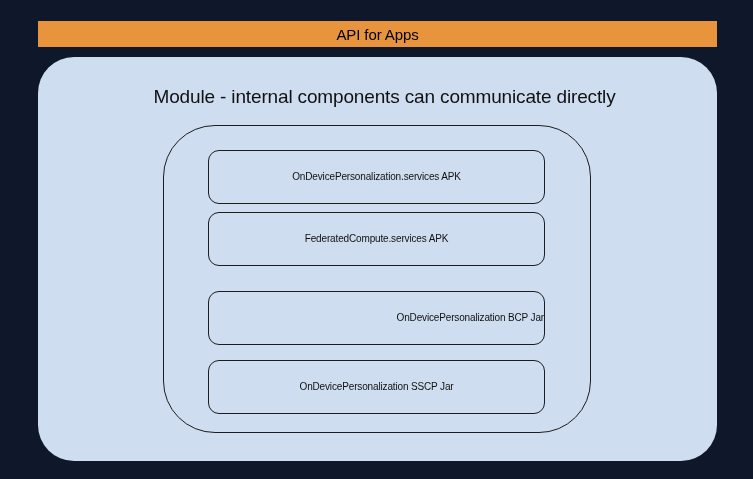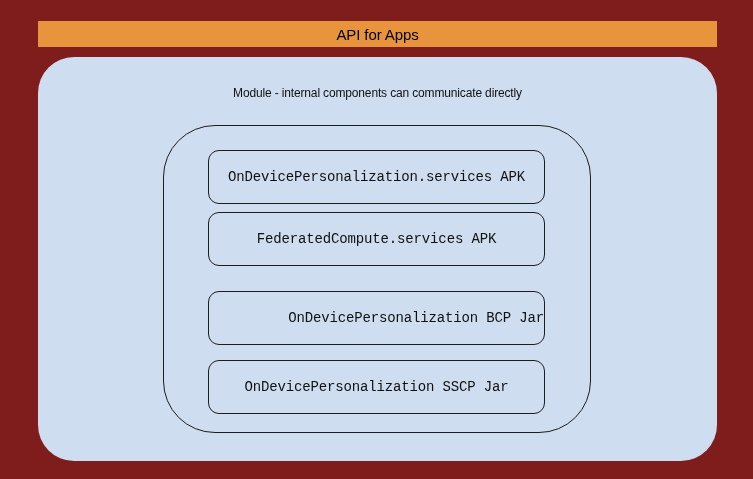--- a/index.html
+++ b/index.html
@@ -13,21 +13,21 @@
     height: 479px;
     overflow: hidden;
     font-family: "Liberation Sans", sans-serif;
     -webkit-font-smoothing: antialiased;
   }
 
   #canvas {
     position: relative;
     width: 753px;
     height: 479px;
-    background: #7f1d1d;
+    background: #0f172a;
   }
 
   
   .api-banner {
     position: absolute;
     left: 38px;
     top: 21px;
     width: 679px;
     height: 26px;
     background: #e8943c;
@@ -50,26 +50,26 @@
     left: 38px;
     top: 57px;
     width: 679px;
     height: 404px;
     background: #ceddf0;
     border-radius: 36px;
   }
 
   .module-caption {
     position: absolute;
-    left: 0;
+    left: 7px;
     top: 30px;
     width: 679px;
     text-align: center;
     font-family: "Liberation Sans", sans-serif;
-    font-size: 12px;
+    font-size: 19px;
     line-height: 1;
     color: #111111;
     letter-spacing: -0.15px;
     white-space: nowrap;
   }
 
   
   .components-group {
     position: absolute;
     left: 125px;   
@@ -95,22 +95,22 @@
     display: flex;
     align-items: center;
     justify-content: center;
   }
   .component-box.b0 { top: 93px;  }  
   .component-box.b1 { top: 155px; }  
   .component-box.b2 { top: 234px; justify-content: flex-end; }  
   .component-box.b3 { top: 303px; }  
 
   .component-label {
-    font-family: Liberation Mono, monospace;
-    font-size: 14px;
+    font-family: Liberation Sans, sans-serif;
+    font-size: 10px;
     line-height: 1;
     color: #111111;
     letter-spacing: -0.15px;
     white-space: nowrap;
   }
 </style>
 </head>
 <body>
 
 <div id="canvas">

